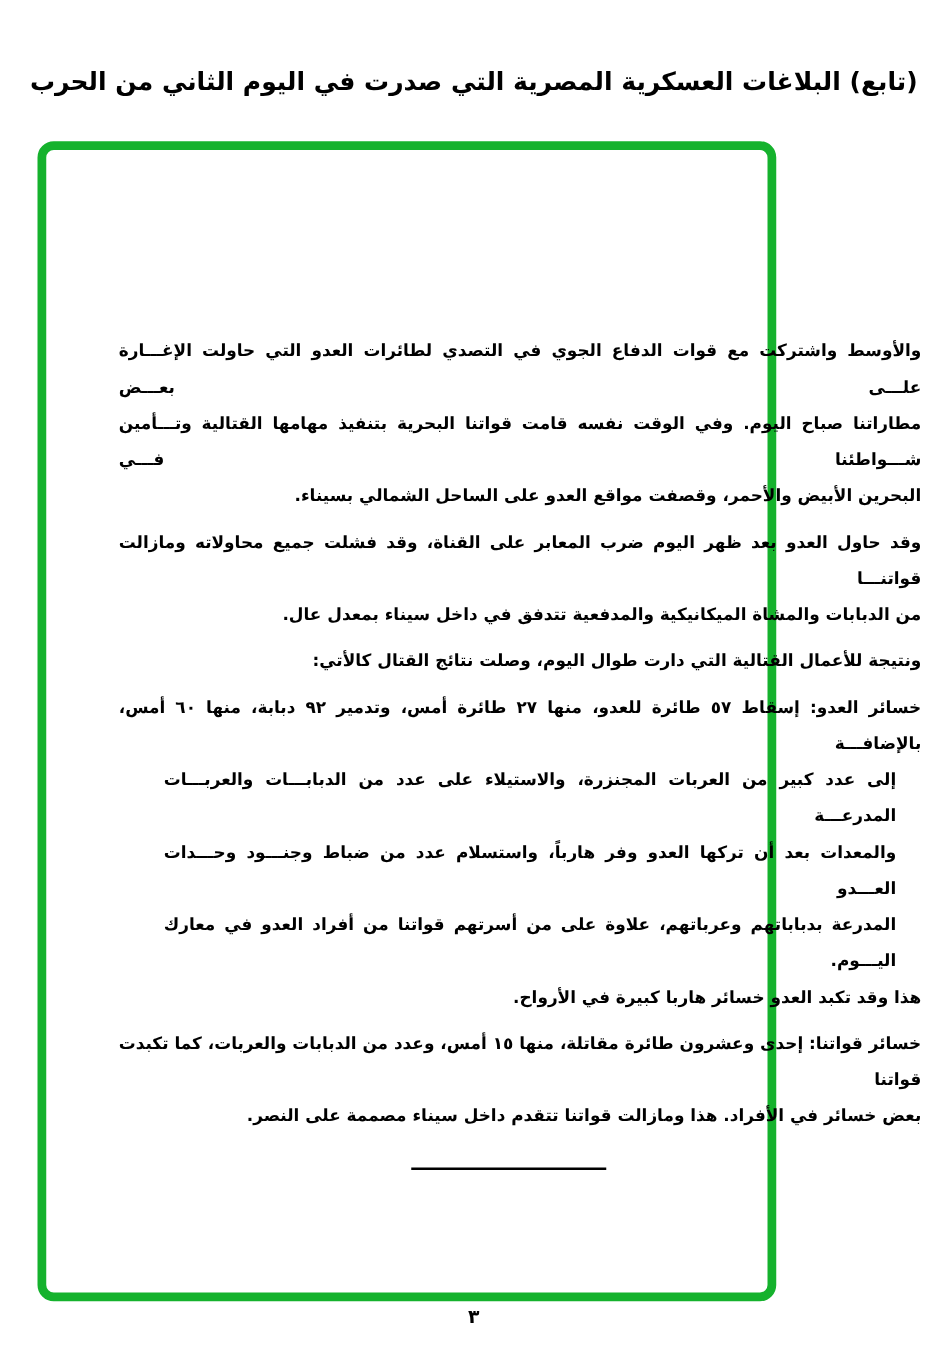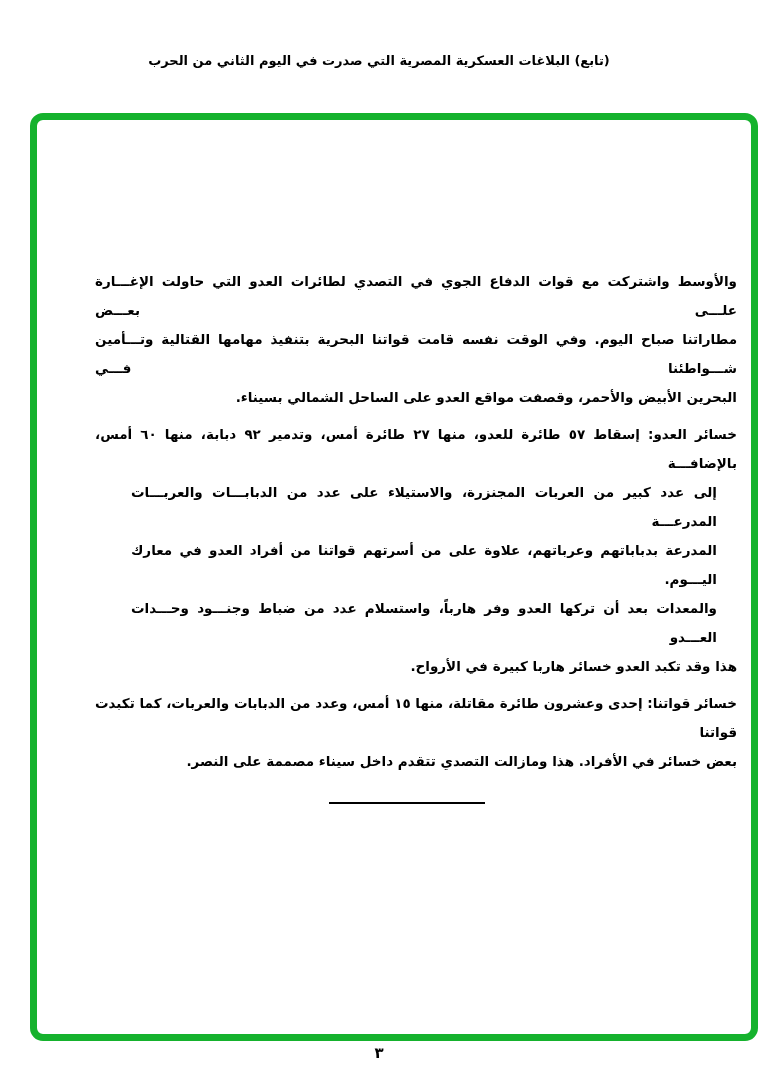--- a/index.html
+++ b/index.html
@@ -16,30 +16,30 @@
     color: var(--text-color, #000000);
     overflow: hidden;
   }
   .header-title {
     position: absolute;
     top: 53px;
     left: 0;
     width: 100%;
     text-align: center;
     direction: rtl;
-    font-size: 13px;
+    font-size: 20px;
     font-weight: 700;
     letter-spacing: 0;
   }
   .frame {
     position: absolute;
     box-sizing: border-box;
     left: 30px;
     top: 113px;
-    width: 728px;
+    width: 591px;
     height: 928px;
     border: 7px solid var(--frame-color, #15b22d);
     border-radius: 13px;
     background: transparent;
   }
   .content {
     position: absolute;
     left: 58px;
     top: 147px;
     width: 642px;
@@ -93,29 +93,36 @@
 
   <div class="frame">
 
     <div class="content" id="communique-body">
         <div class="para">
           <div class="line justify">والأوسط واشتركت مع قوات الدفاع الجوي في التصدي لطائرات العدو التي حاولت الإغـــارة علـــى بعـــض</div>
           <div class="line justify">مطاراتنا صباح اليوم. وفي الوقت نفسه قامت قواتنا البحرية بتنفيذ مهامها القتالية وتـــأمين شـــواطئنا فـــي</div>
           <div class="line center">البحرين الأبيض والأحمر، وقصفت مواقع العدو على الساحل الشمالي بسيناء.</div>
         </div>
         <div class="para">
+          <div class="line justify">وقد حاول العدو بعد ظهر اليوم ضرب المعابر على القناة، وقد فشلت جميع محاولاته ومازالت قواتنـــا</div>
+          <div class="line center">من الدبابات والمشاة الميكانيكية والمدفعية تتدفق في داخل سيناء بمعدل عال.</div>
+        </div>
+        <div class="para">
+          <div class="line center">ونتيجة للأعمال القتالية التي دارت طوال اليوم، وصلت نتائج القتال كالأتي:</div>
+        </div>
+        <div class="para">
           <div class="line justify">خسائر العدو: إسقاط ٥٧ طائرة للعدو، منها ٢٧ طائرة أمس، وتدمير ٩٢ دبابة، منها ٦٠ أمس، بالإضافـــة</div>
           <div class="line justify-cont">إلى عدد كبير من العربات المجنزرة، والاستيلاء على عدد من الدبابـــات والعربـــات المدرعـــة</div>
+          <div class="line justify-cont">والمعدات بعد أن تركها العدو وفر هارباً، واستسلام عدد من ضباط وجنـــود وحـــدات العـــدو</div>
           <div class="line justify-cont">المدرعة بدباباتهم وعرباتهم، علاوة على من أسرتهم قواتنا من أفراد العدو في معارك اليـــوم.</div>
-          <div class="line justify-cont">والمعدات بعد أن تركها العدو وفر هارباً، واستسلام عدد من ضباط وجنـــود وحـــدات العـــدو</div>
           <div class="line center">هذا وقد تكبد العدو خسائر هاربا كبيرة في الأرواح.</div>
         </div>
         <div class="para">
           <div class="line justify">خسائر قواتنا: إحدى وعشرون طائرة مقاتلة، منها ١٥ أمس، وعدد من الدبابات والعربات، كما تكبدت قواتنا</div>
-          <div class="line center">بعض خسائر في الأفراد. هذا ومازالت التصدي تتقدم داخل سيناء مصممة على النصر.</div>
+          <div class="line center">بعض خسائر في الأفراد. هذا ومازالت قواتنا تتقدم داخل سيناء مصممة على النصر.</div>
         </div>
         <div class="divider"></div>
       </div>
   </div>
 
   <div class="page-number">٣</div>
 
 </div>
 
 </body></html>

